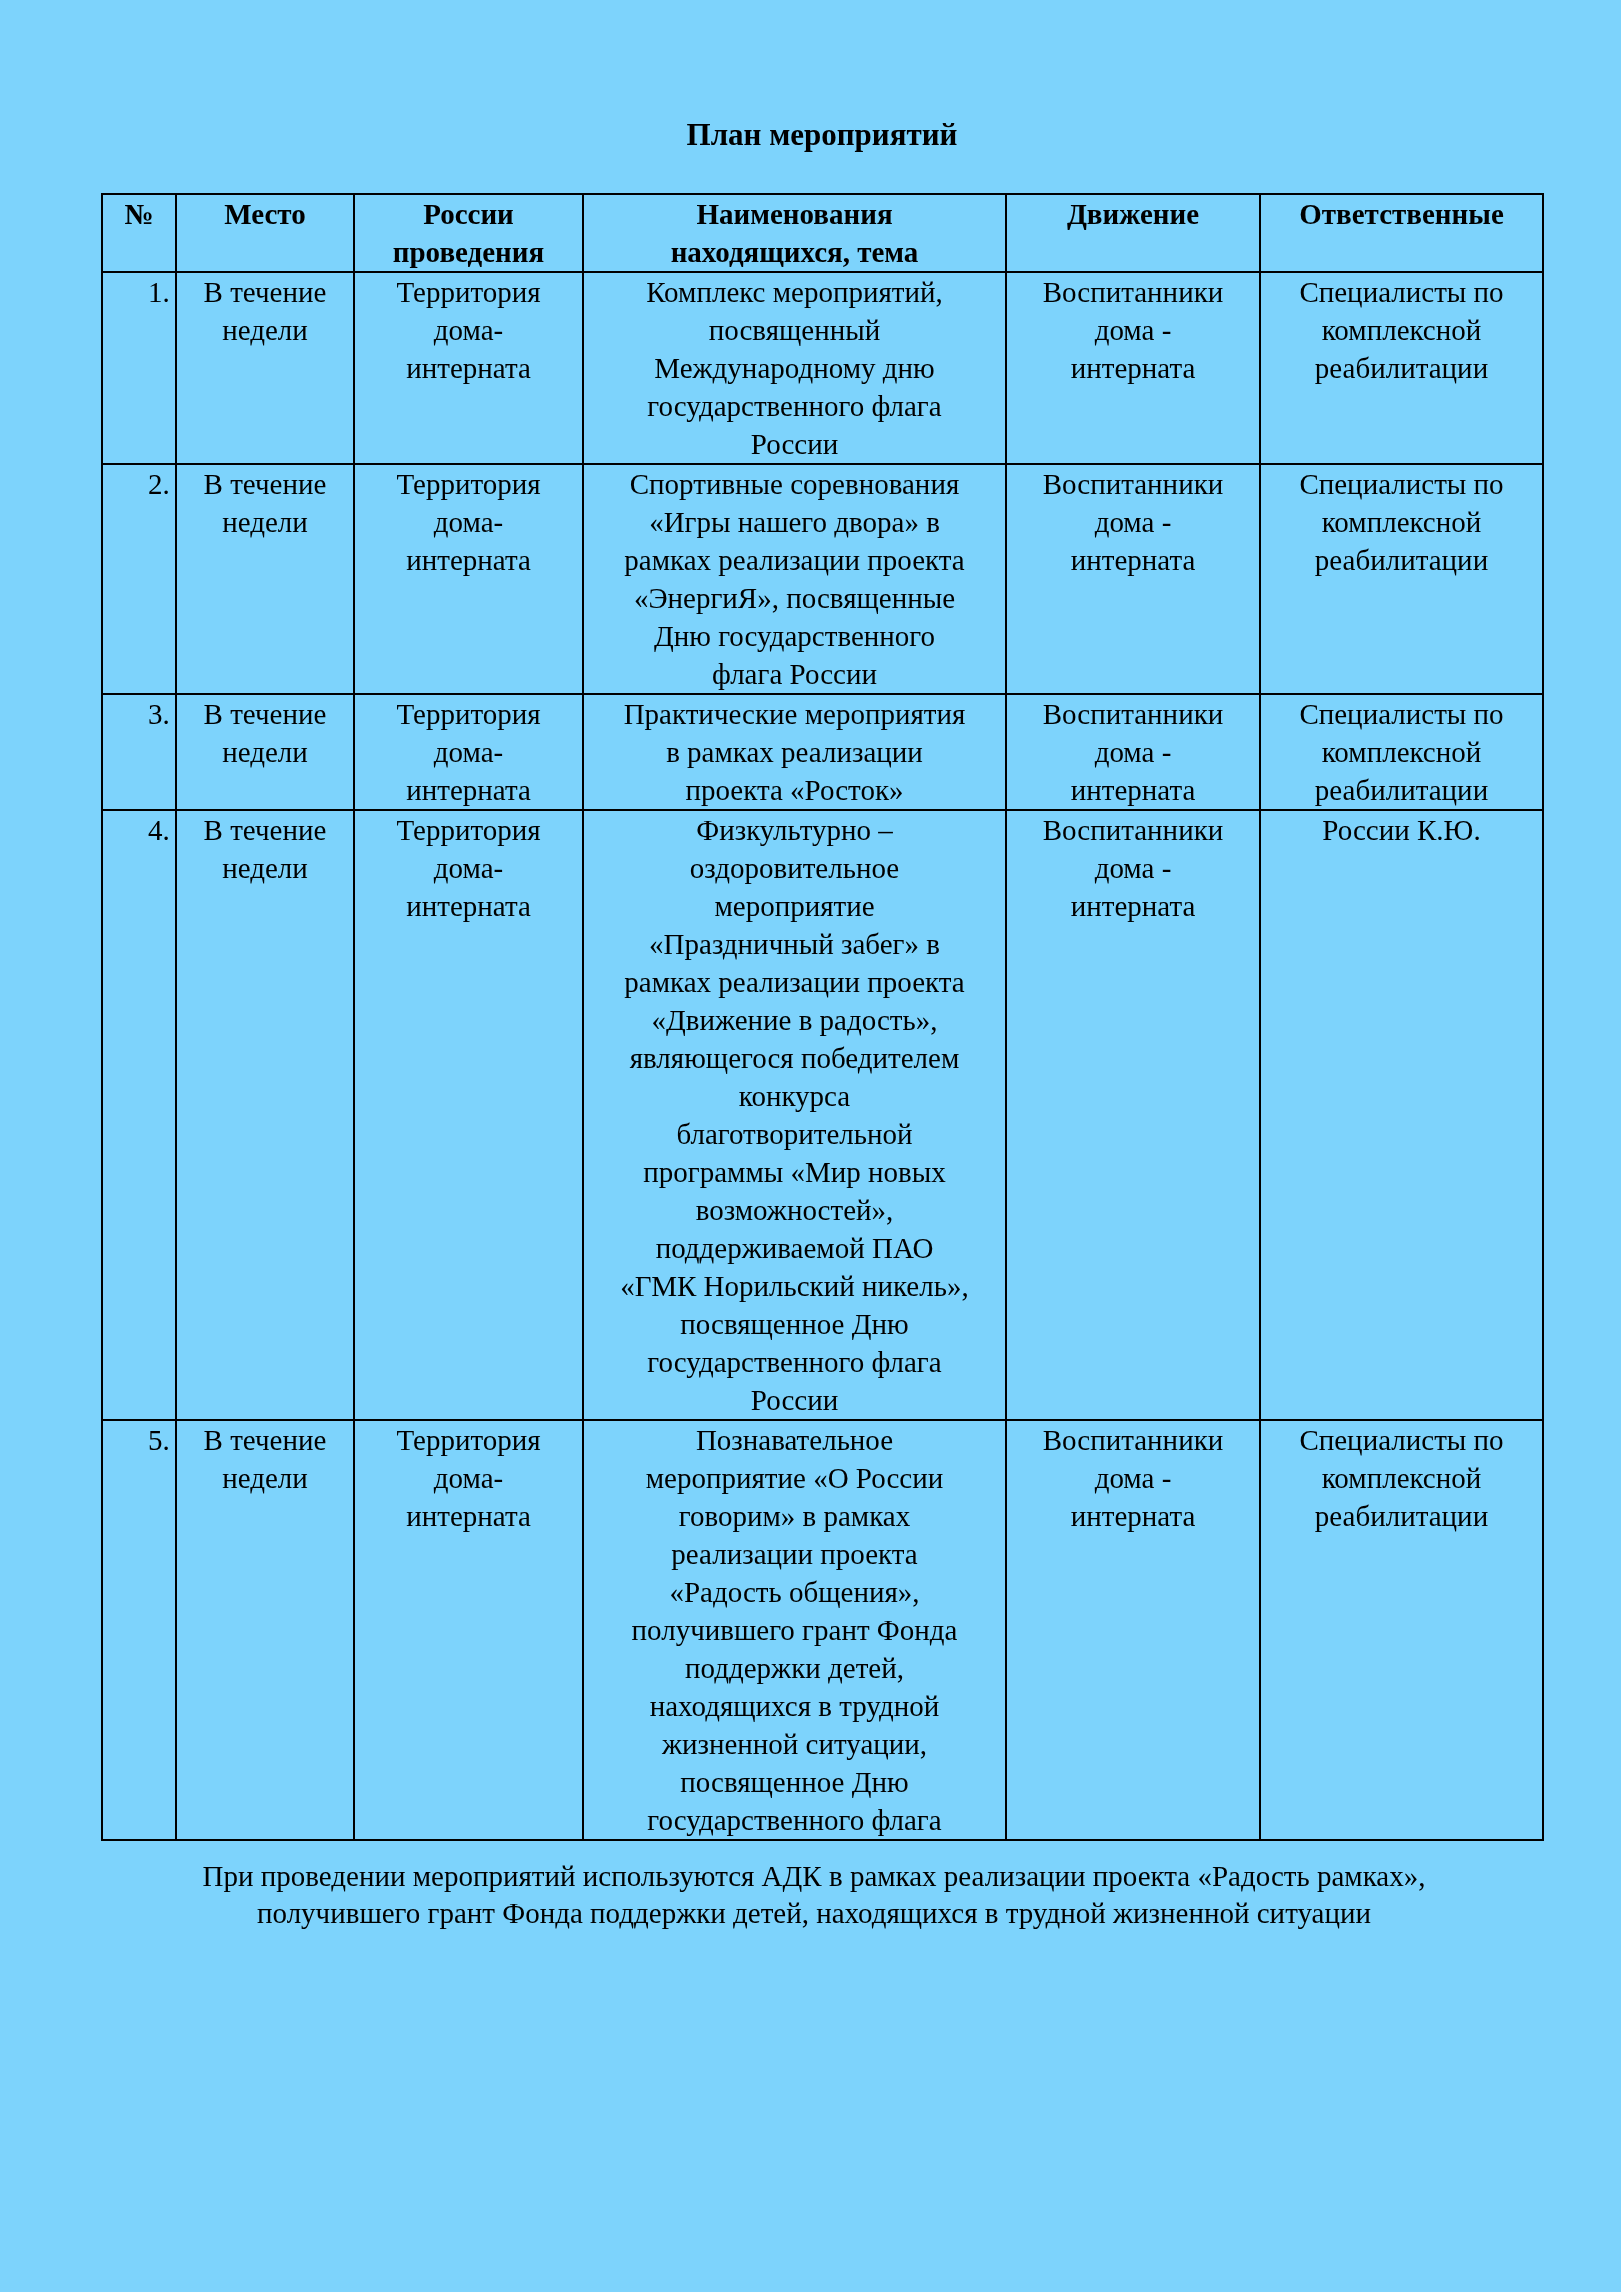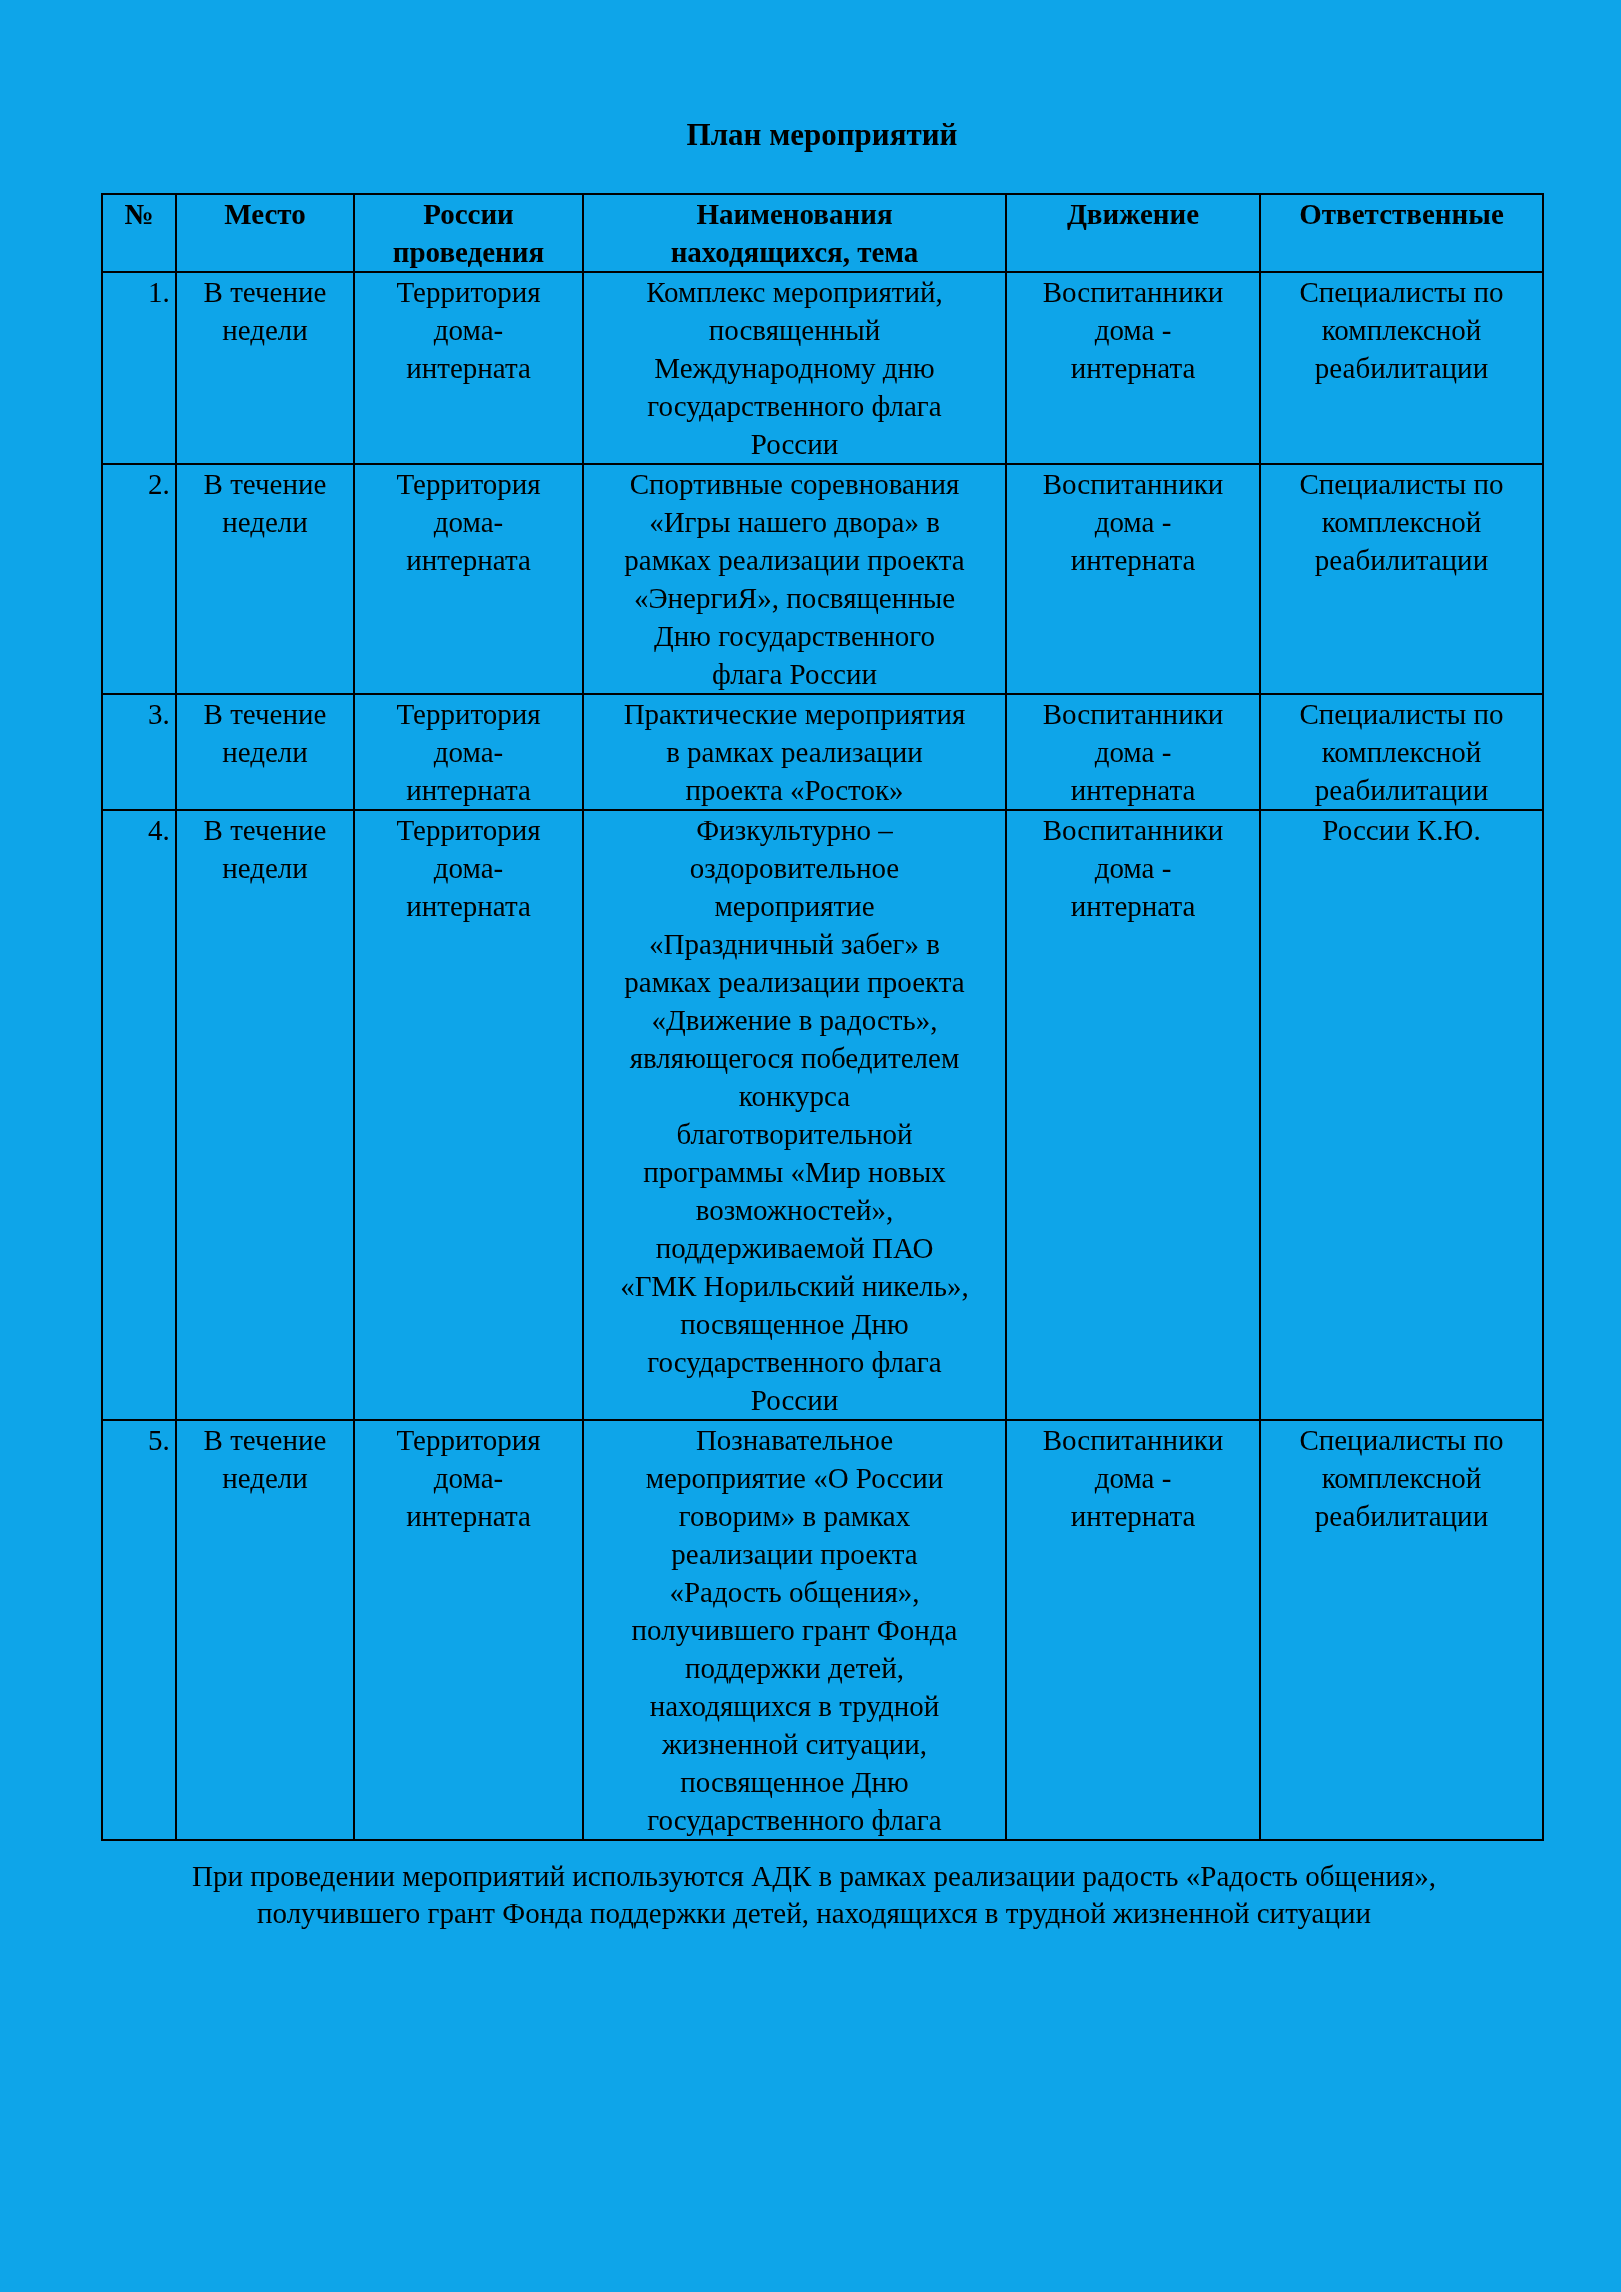--- a/index.html
+++ b/index.html
@@ -1,21 +1,21 @@
 <!DOCTYPE html>
 <html><head>
 <meta charset="utf-8">
 <style>
   * { margin: 0; padding: 0; box-sizing: border-box; }
   html, body { background: #e8e8e8; }
   .page {
     position: relative;
     width: 1621px;
     height: 2293px;
-    background: #0ea5e9;
+    background: #7dd3fc;
     color: #000000;
     font-family: "Liberation Serif", "DejaVu Serif", serif;
     margin: 0 auto;
     overflow: hidden;
   }
   .title-block {
     position: absolute;
     top: 78px;
     left: 101px;
     width: 1442px;
@@ -198,17 +198,17 @@
         <td>Воспитанники
 дома -
 интерната</td>
         <td>Специалисты по
 комплексной
 реабилитации</td>
       </tr>
     </tbody>
   </table>
 
-  <div class="footer-note">При проведении мероприятий используются АДК в рамках реализации радость «Радость общения»,
+  <div class="footer-note">При проведении мероприятий используются АДК в рамках реализации проекта «Радость рамках»,
 получившего грант Фонда поддержки детей, находящихся в трудной жизненной ситуации</div>
 
 </div>
 
 
 </body></html>

